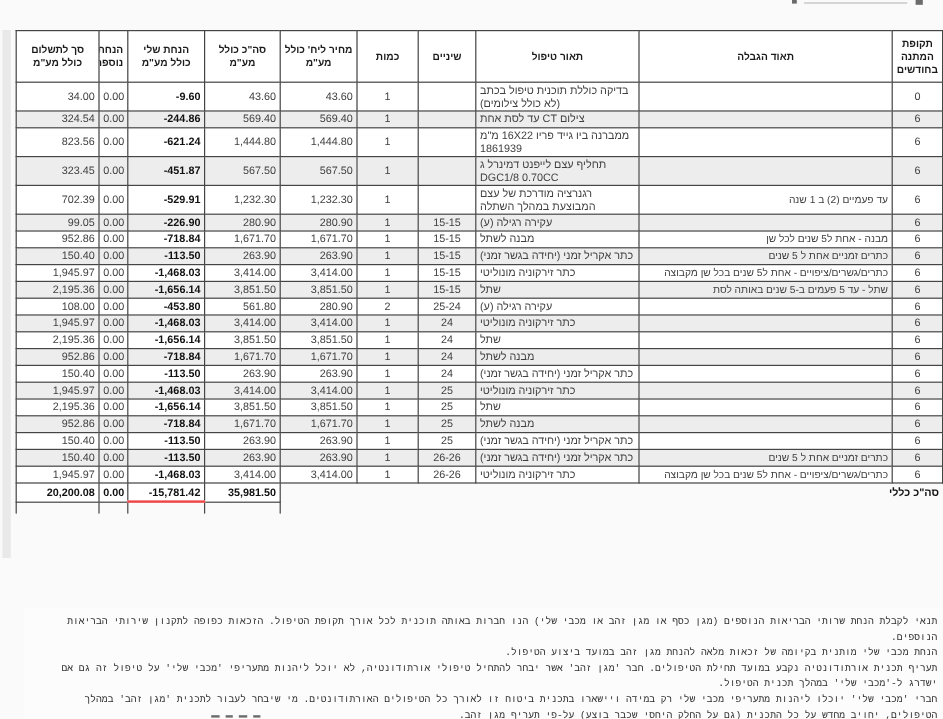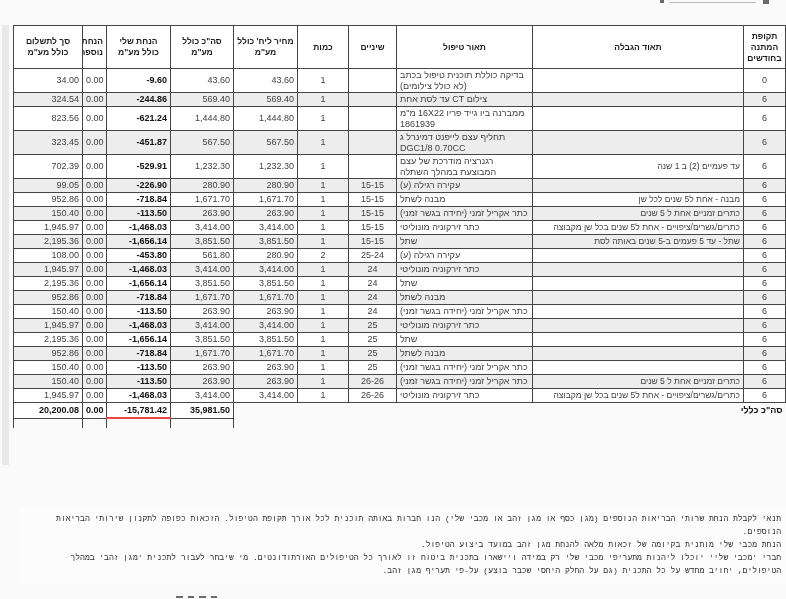--- a/index.html
+++ b/index.html
@@ -350,20 +350,21 @@
           <td></td>
           <td></td>
           <td></td>
       </tr>
     </tfoot>
   </table>
 
   <div class="disclaimer">
     <p>תנאי לקבלת הנחת שרותי הבריאות הנוספים (מגן כסף או מגן זהב או מכבי שלי) הנו חברות באותה תוכנית לכל אורך תקופת הטיפול. הזכאות כפופה לתקנון שירותי הבריאות הנוספים.</p>
     <p>הנחת מכבי שלי מותנית בקיומה של זכאות מלאה להנחת מגן זהב במועד ביצוע הטיפול.</p>
+    <p>תעריף תכנית אורתודונטיה נקבע במועד תחילת הטיפולים. חבר 'מגן זהב' אשר יבחר להתחיל טיפולי אורתודונטיה, לא יוכל ליהנות מתעריפי 'מכבי שלי' על טיפול זה גם אם ישדרג ל-'מכבי שלי' במהלך תכנית הטיפול.</p>
     <p>חברי 'מכבי שלי' יוכלו ליהנות מתעריפי מכבי שלי רק במידה ויישארו בתכנית ביטוח זו לאורך כל הטיפולים האורתודונטים. מי שיבחר לעבור לתכנית 'מגן זהב' במהלך הטיפולים, יחויב מחדש על כל התכנית (גם על החלק היחסי שכבר בוצע) על-פי תעריף מגן זהב.</p>
   </div>
 
   <span class="clip-mark" style="left:176px;top:596px;width:7px;height:2px;"></span>
   <span class="clip-mark" style="left:188px;top:596px;width:6px;height:2px;"></span>
   <span class="clip-mark" style="left:199px;top:596px;width:7px;height:2px;"></span>
   <span class="clip-mark" style="left:211px;top:596px;width:6px;height:2px;"></span>
 </div>
 
 </body></html>

